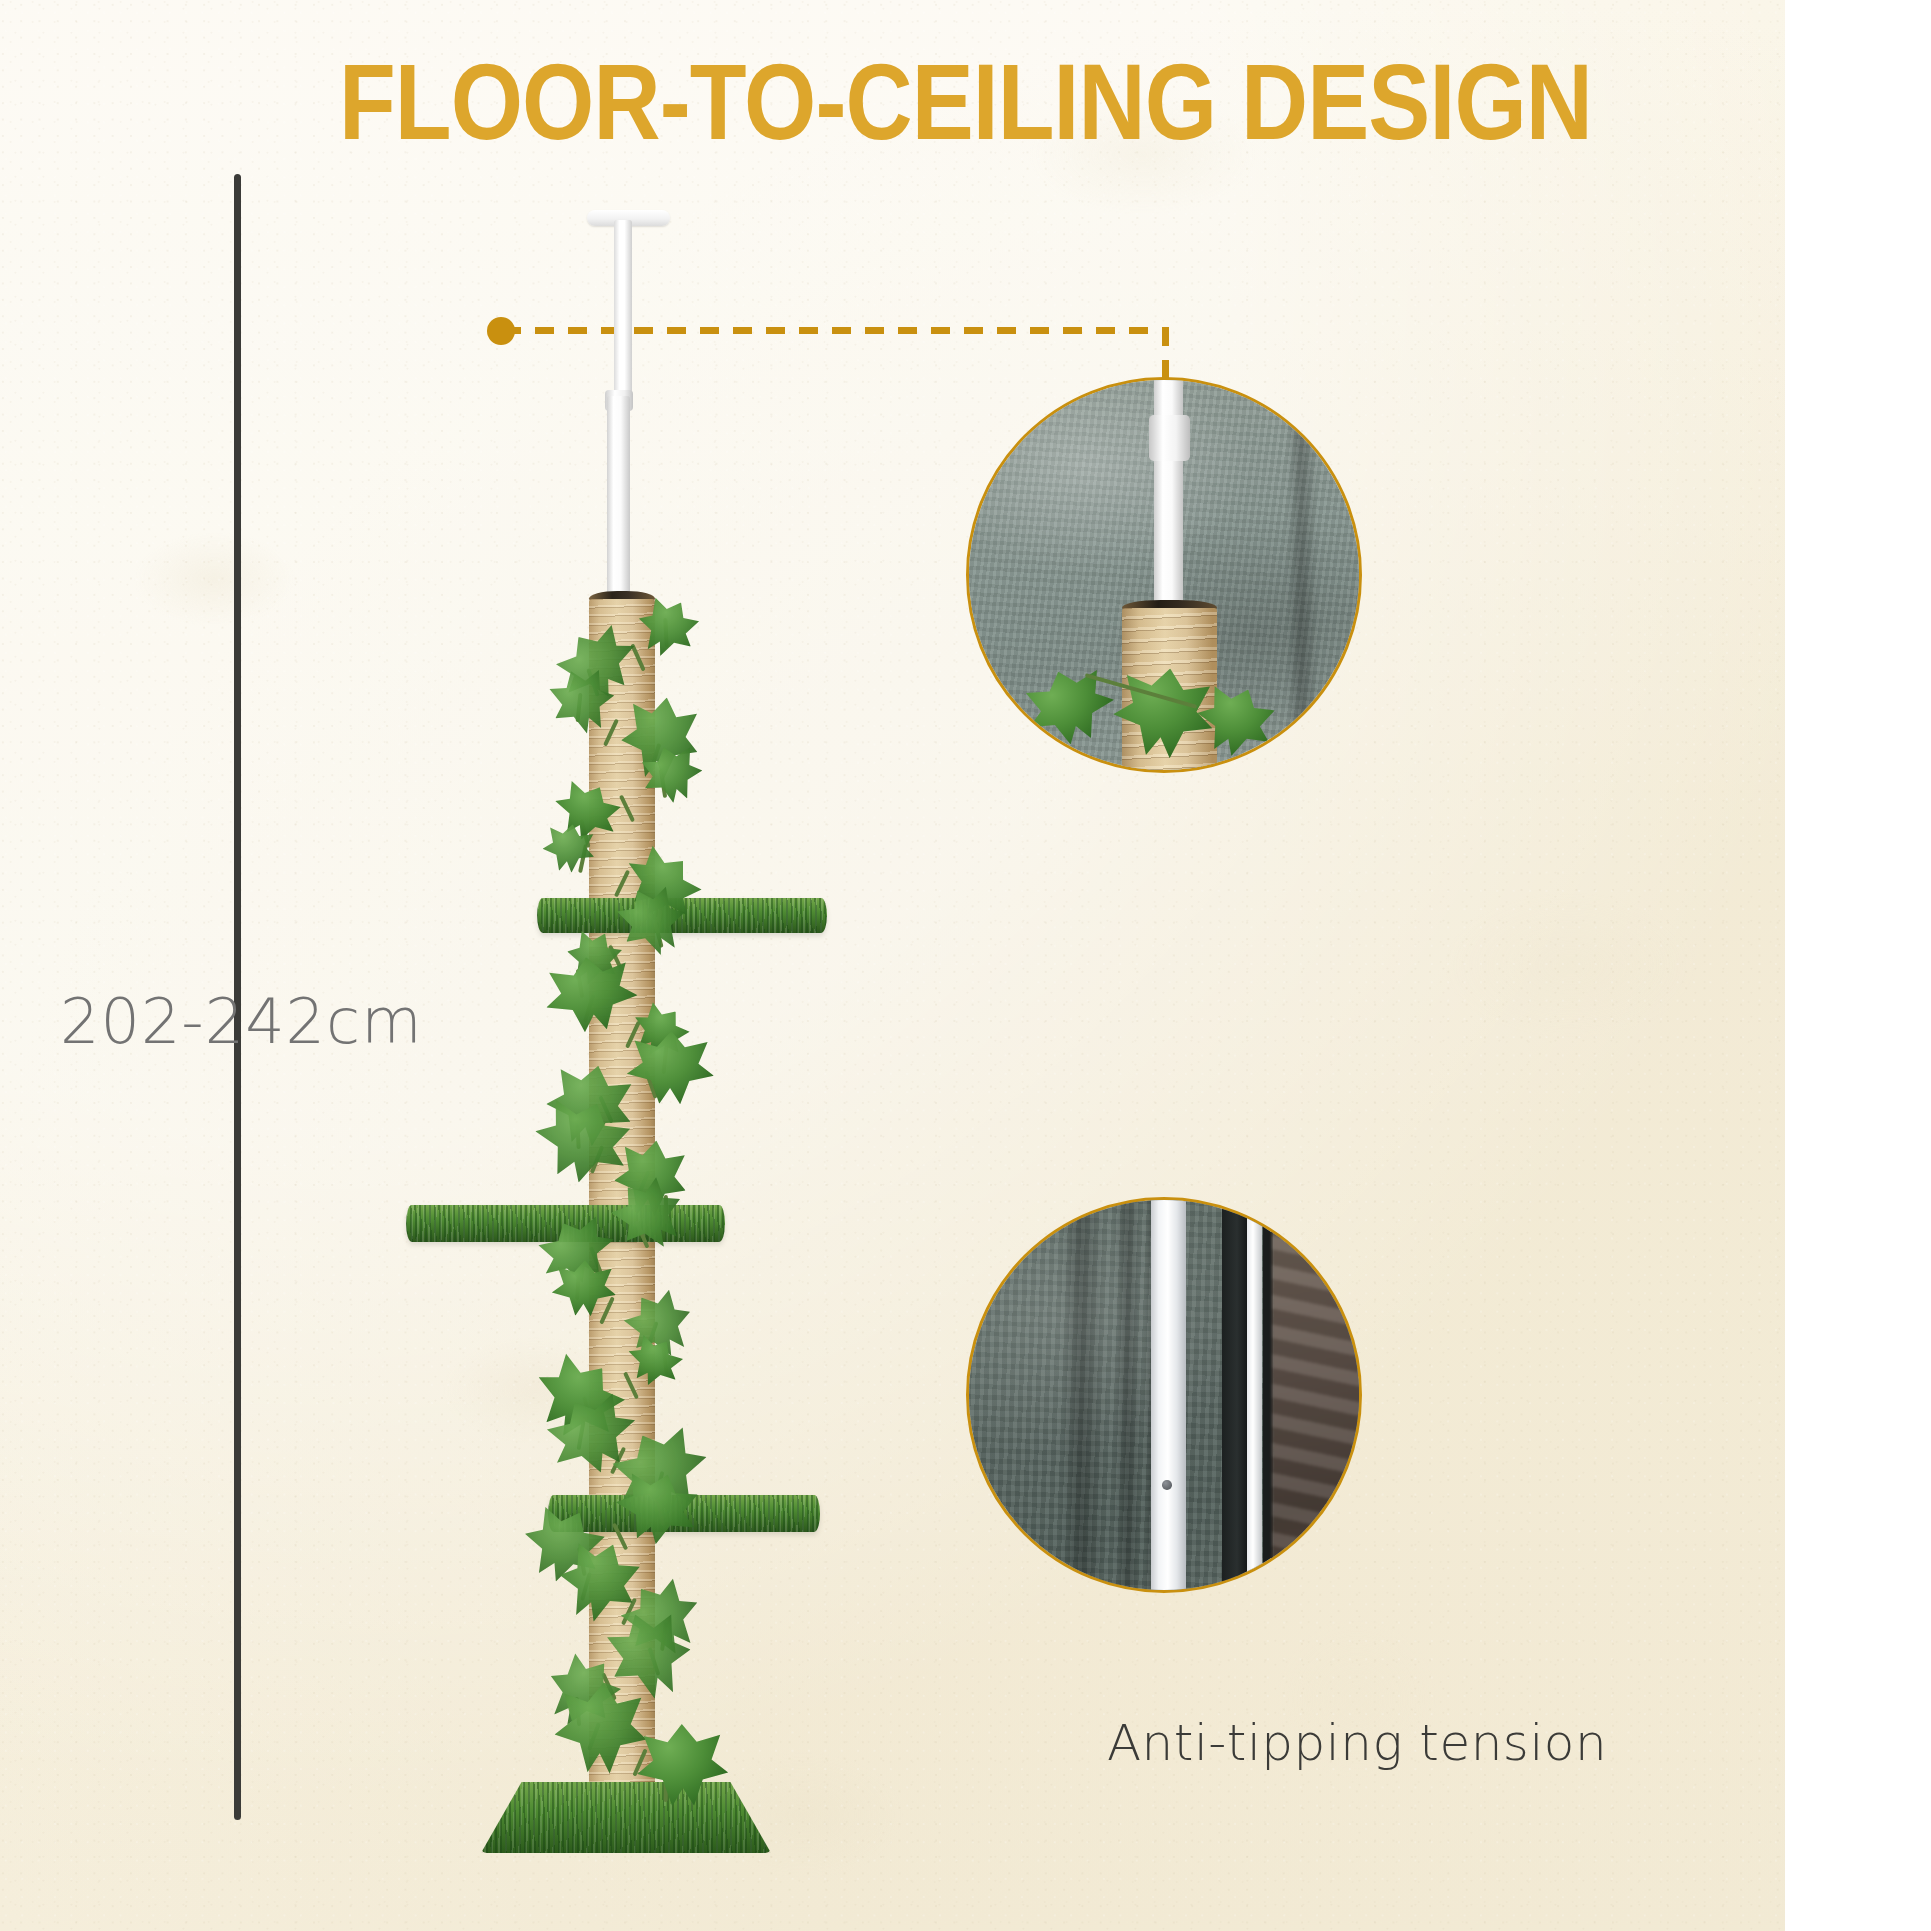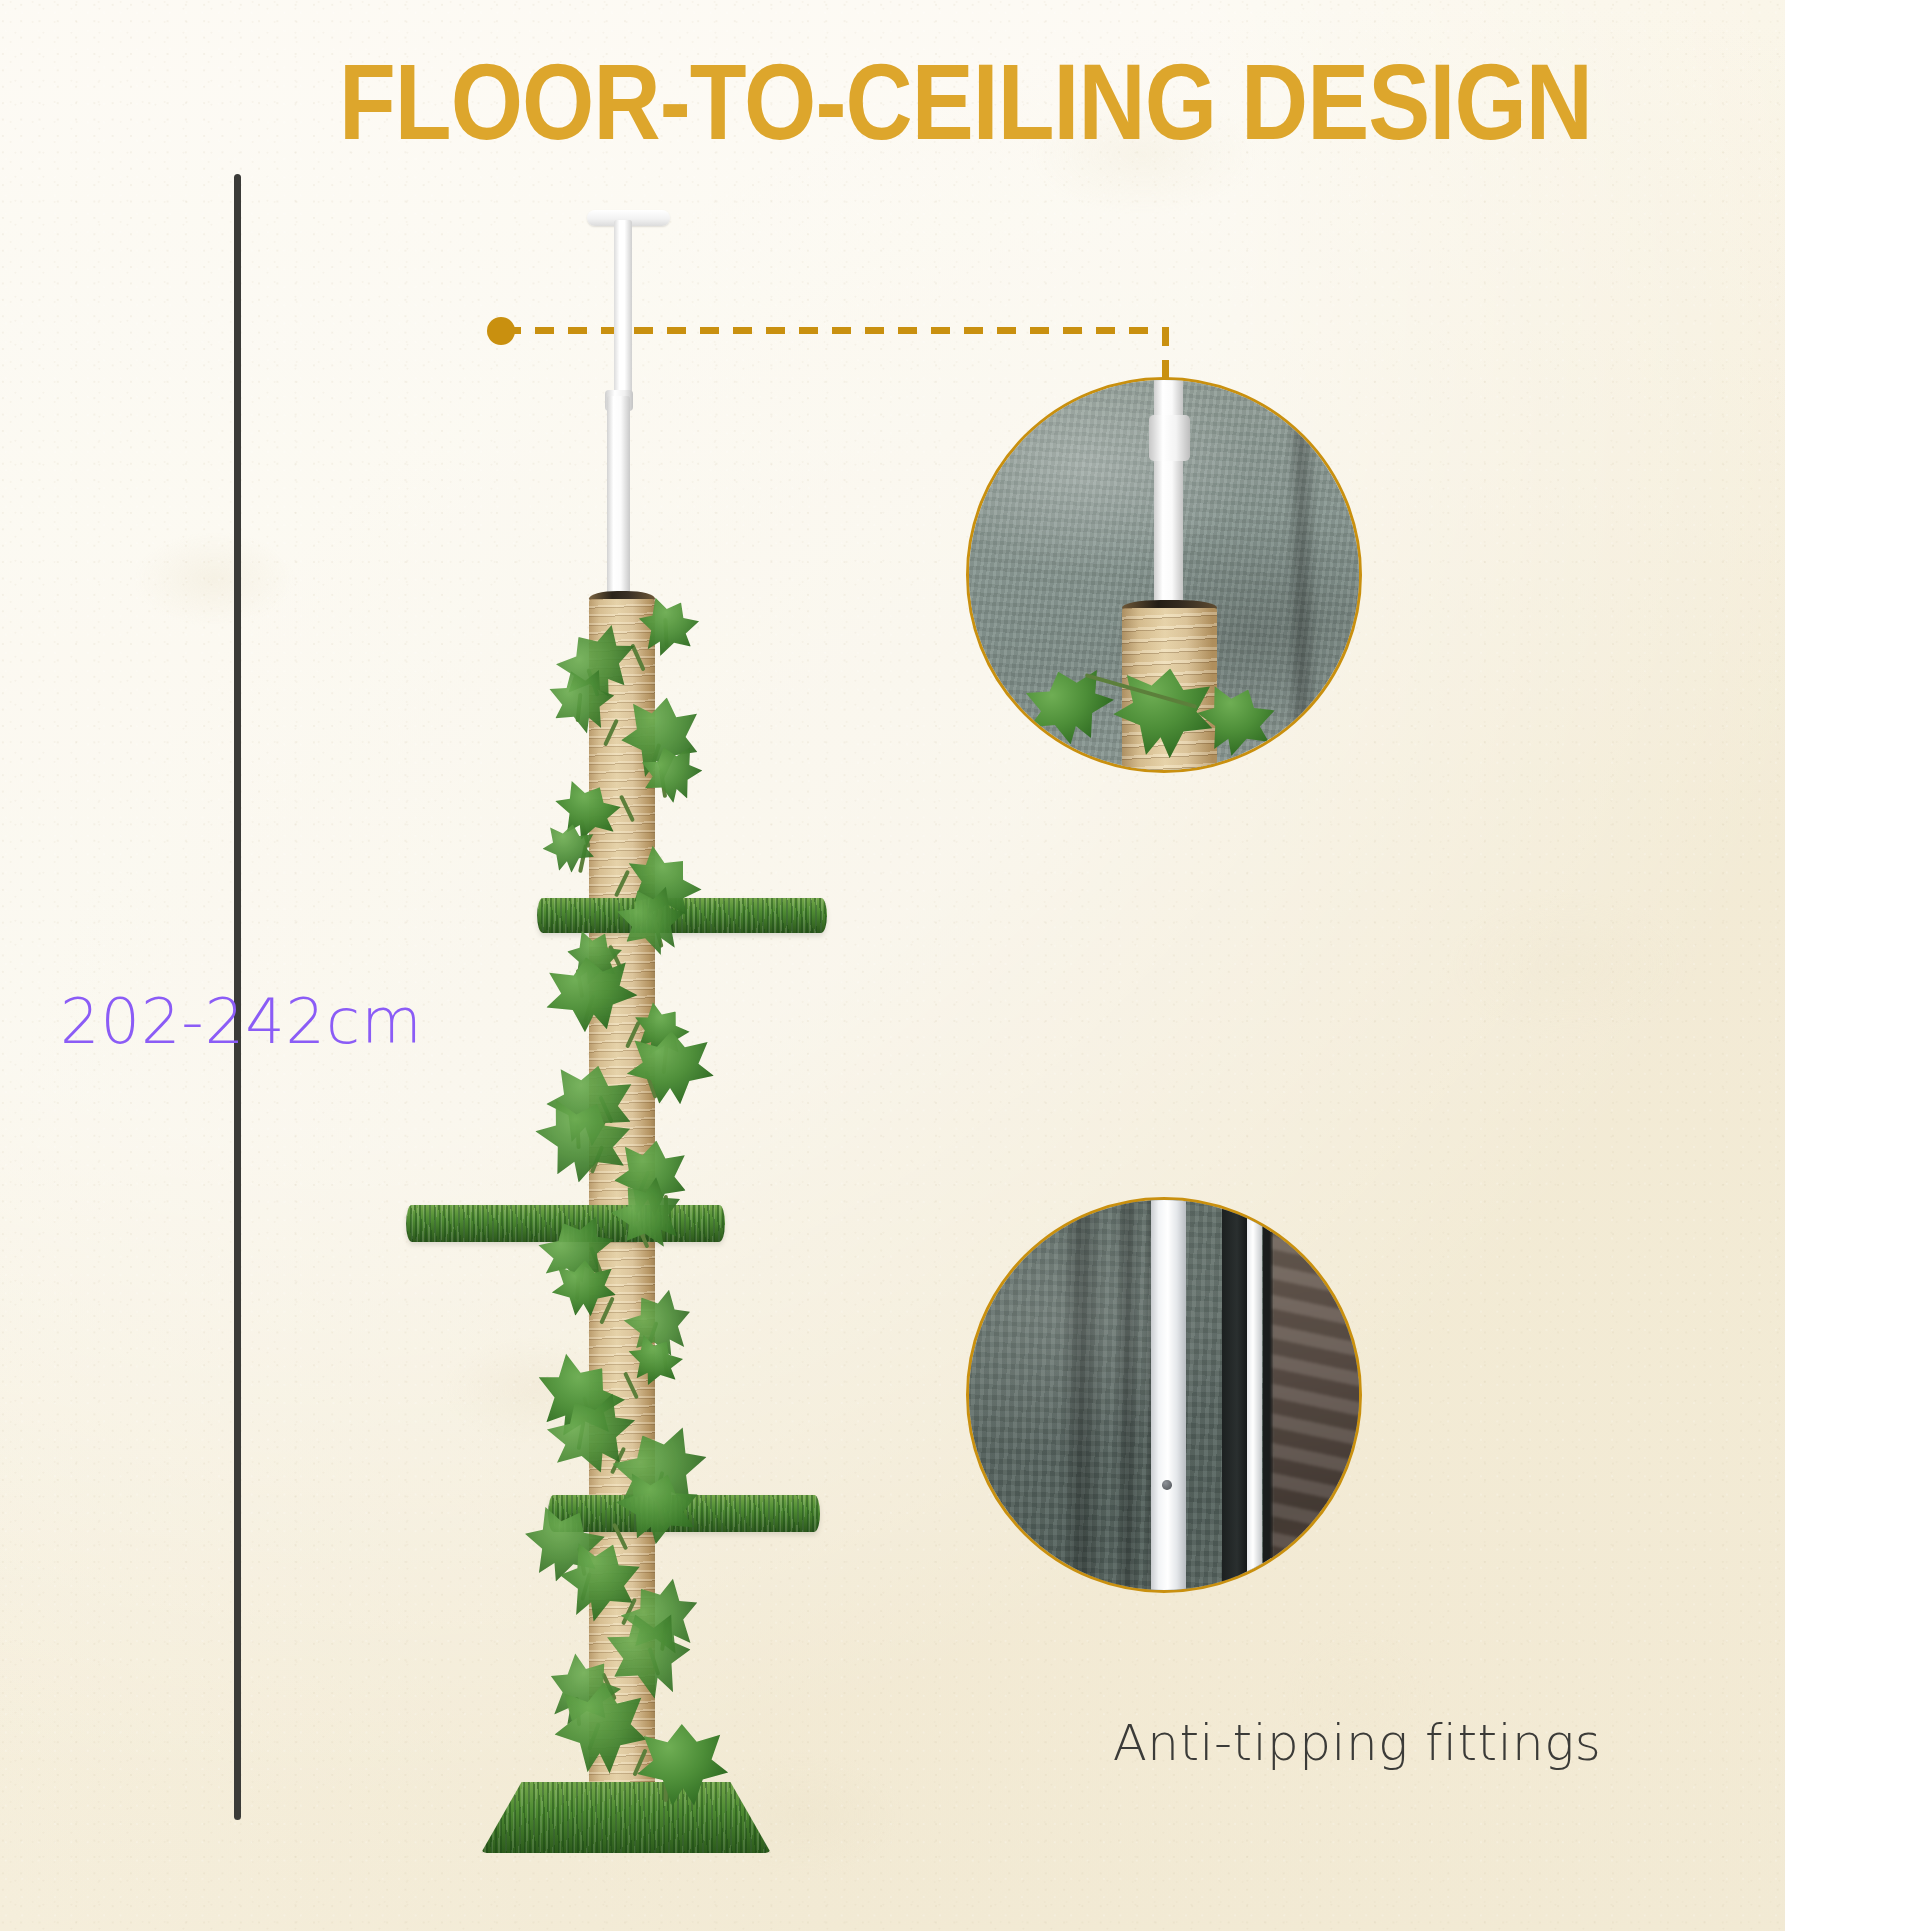--- a/index.html
+++ b/index.html
@@ -78,21 +78,21 @@
     top: 174px;
     width: 6.8px;
     height: 1646px;
     background: #3b3b38;
     border-radius: 3.9px;
   }
   #dim-label {
     position: absolute;
     left: 60px;
     top: 985px;
-    color: #8b5cf6;
+    color: #737373;
     font-family: "DejaVu Sans", sans-serif;
     font-weight: 300;
     font-size: 62px;
     letter-spacing: 1px;
     white-space: nowrap;
   }
 
   
   #leader-h {
     position: absolute;
@@ -532,16 +532,16 @@
     <div class="wall-dark"></div>
     <div class="wall-shadow-band" style="left:93px;width:42px"></div>
     <div class="wall-shadow-band" style="left:147px;width:25px"></div>
     <div class="strap"></div>
     <div class="strap-screw"></div>
     <div class="door-edge"></div>
     <div class="door-frame"></div>
     <div class="door-gap"></div>
     <div class="room-blur"></div>
   </div>
-  <div id="caption-bot" class="caption">Anti-tipping fittings</div>
+  <div id="caption-bot" class="caption">Anti-tipping tension</div>
 
 </div>
 
 
 </body></html>

